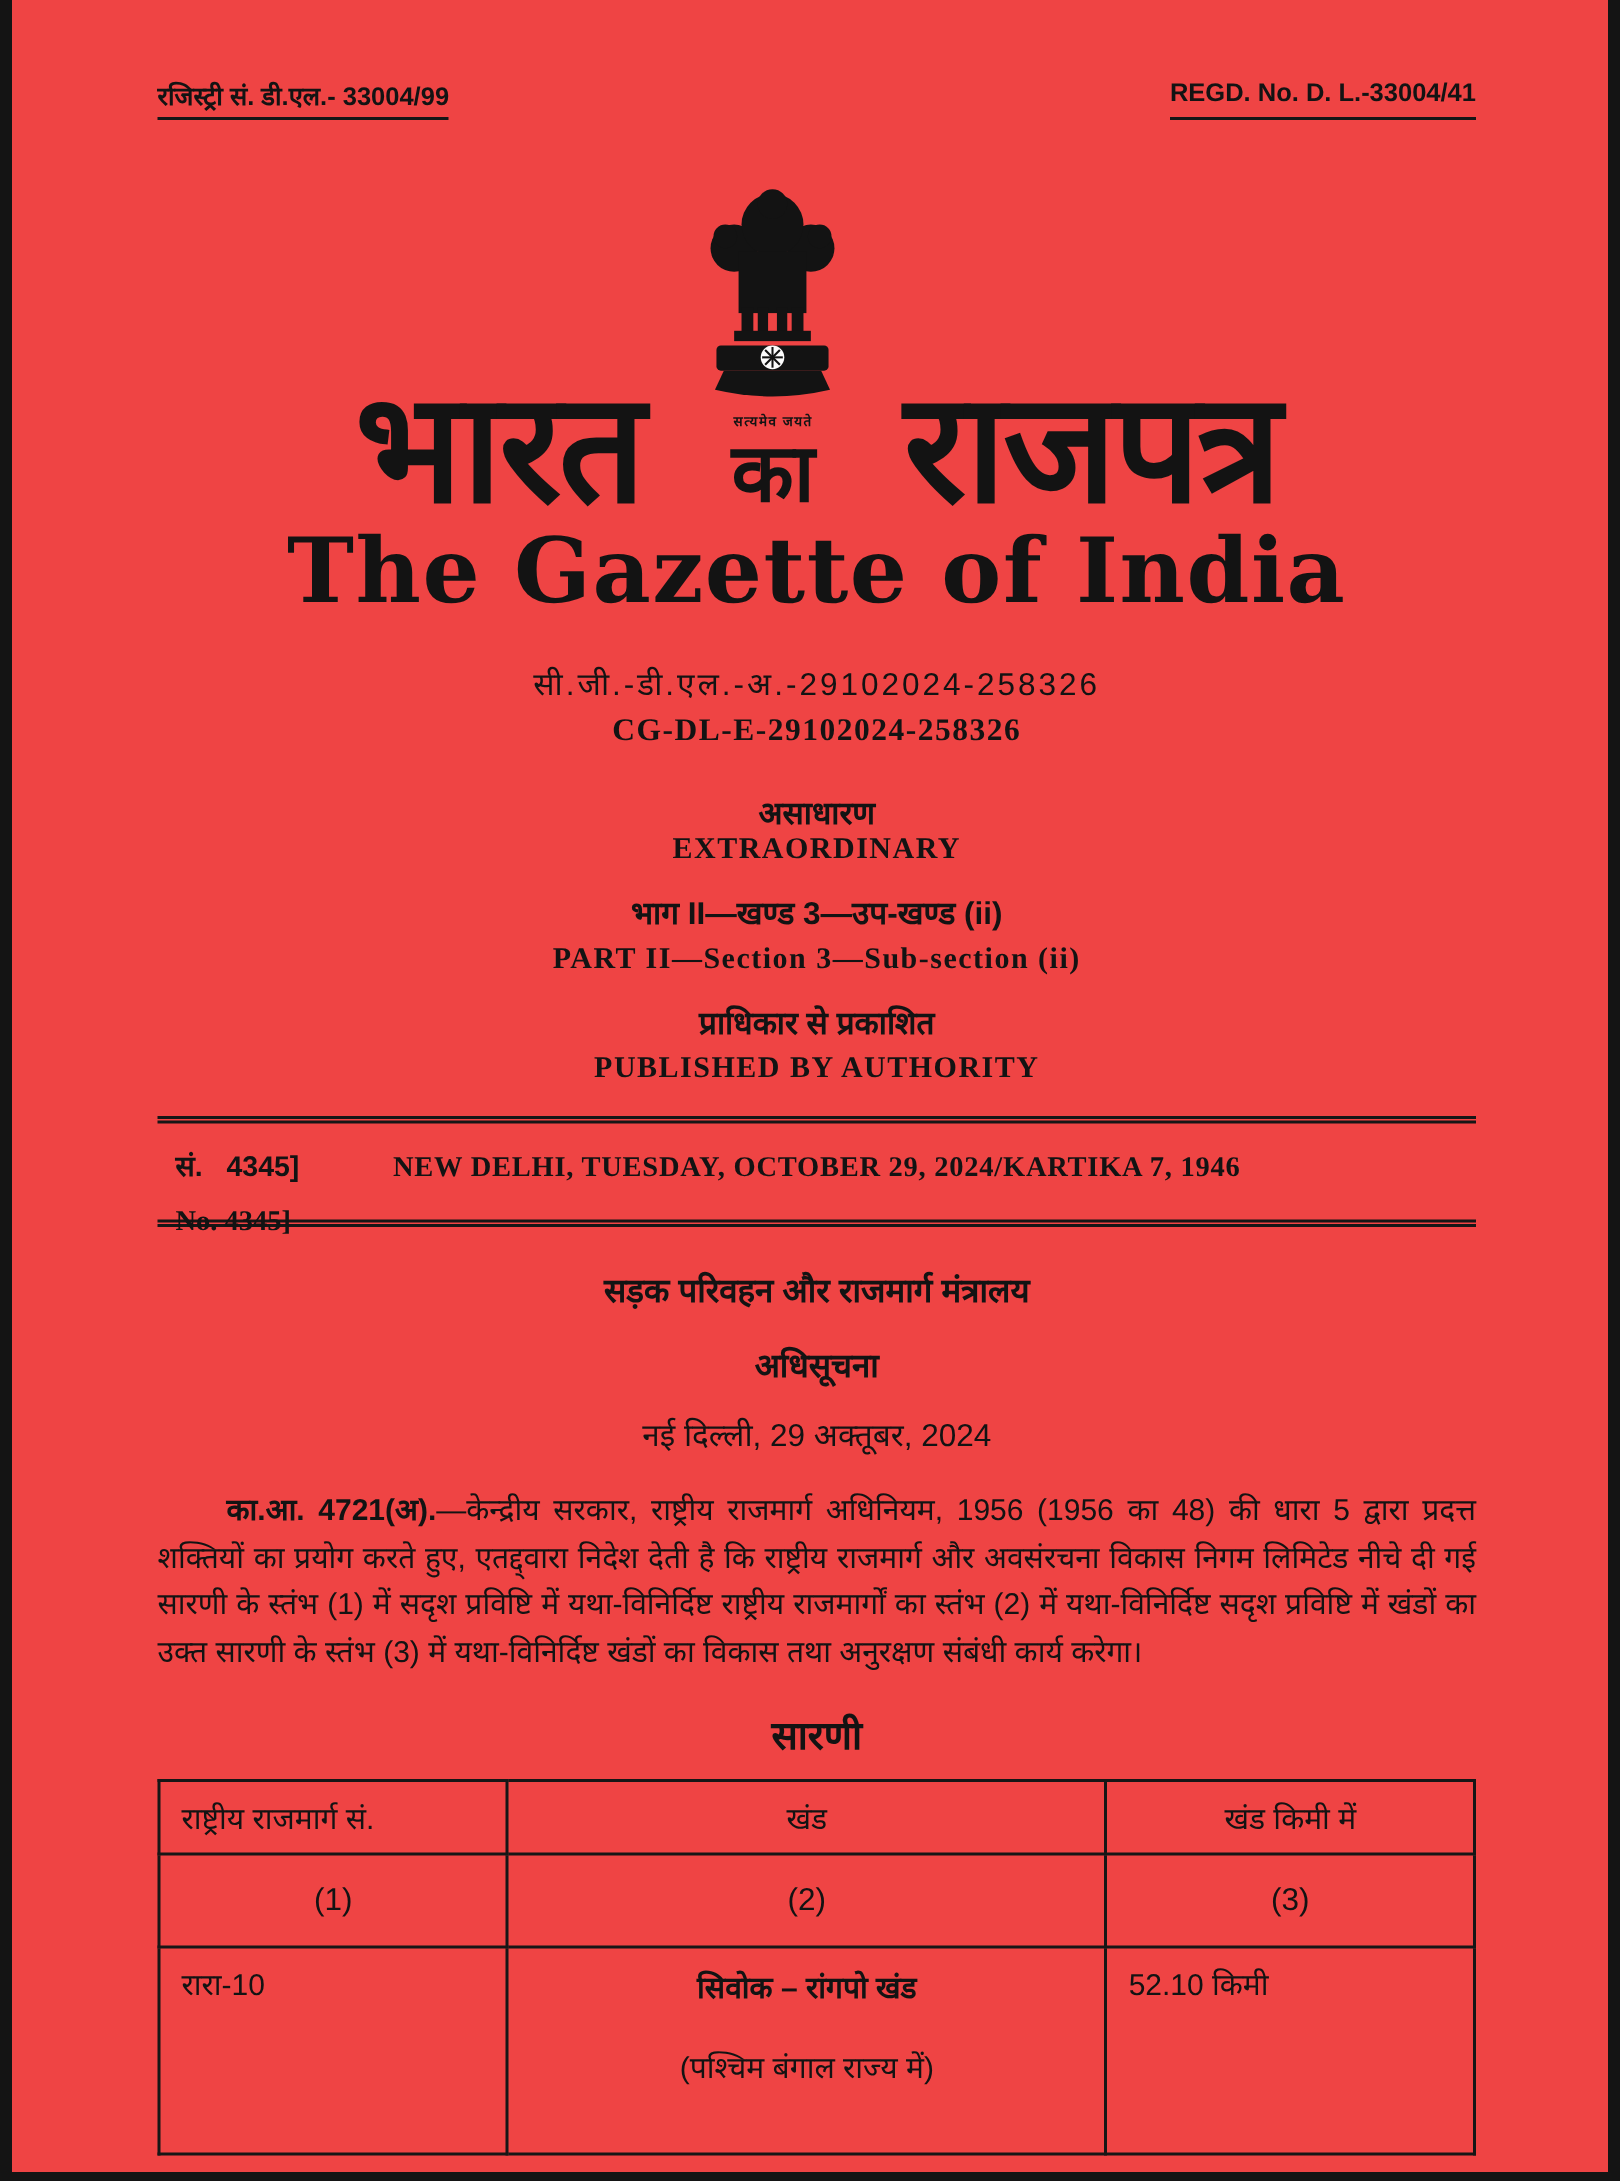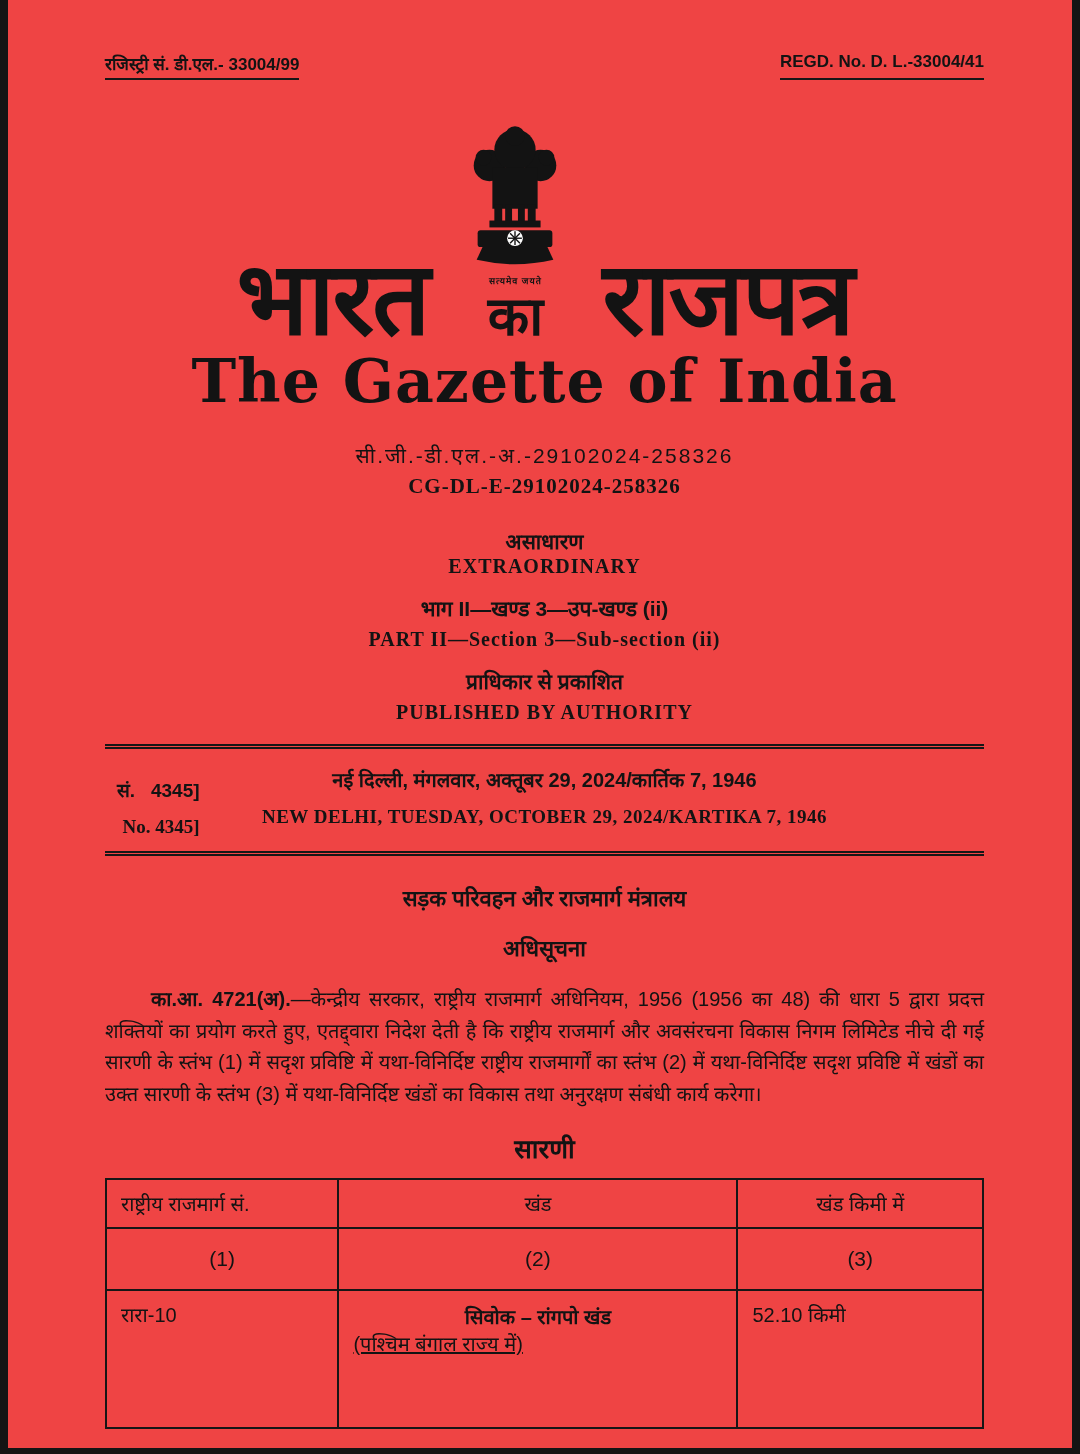--- a/index.html
+++ b/index.html
@@ -33,42 +33,42 @@
   .code-en{text-align:center;margin-top:5px;font-family:"Liberation Serif", serif;font-weight:bold;font-size:21px;letter-spacing:1px;}
   
   .ed-hi{text-align:center;font-weight:bold;font-size:21px;}
   .ed-en{text-align:center;font-family:"Liberation Serif", serif;font-weight:bold;font-size:20px;letter-spacing:1px;}
   .m28{margin-top:28px;} .m6{margin-top:6px;} .m16{margin-top:16px;}
   
   .issue-bar{
     margin-top:20px;border-top:5px double #161616;border-bottom:5px double #161616;
     position:relative;padding:12px 0 16px;
   }
-  .issue-no{position:absolute;left:12px;top:24px;line-height:1.9;text-align:right;}
+  .issue-no{position:absolute;left:12px;top:12px;line-height:1.9;}
   .issue-no .hi{font-weight:bold;font-size:19px;white-space:pre;}
   .issue-no .en{font-family:"Liberation Serif", serif;font-weight:bold;font-size:19px;}
   .issue-dates{text-align:center;line-height:1.9;}
   .issue-dates .hi{font-weight:bold;font-size:20px;}
   .issue-dates .en{font-family:"Liberation Serif", serif;font-weight:bold;font-size:19px;letter-spacing:0.5px;}
   
   .ministry{text-align:center;font-weight:bold;font-size:22px;margin-top:26px;}
   .notif-heading{text-align:center;font-weight:bold;font-size:22px;margin-top:20px;}
   .place-date{text-align:center;font-size:21px;margin-top:18px;}
   
   .para{margin-top:22px;font-size:20px;line-height:1.58;text-align:justify;text-indent:46px;}
   .para .lead{font-weight:bold;}
   
   .table-title{text-align:center;font-weight:bold;font-size:26px;margin-top:14px;}
   table.gz{width:100%;border-collapse:collapse;margin-top:12px;font-size:20px;}
   table.gz td{border:2px solid #161616;padding:10px 14px;}
   td.c{text-align:center;}
   tr.nums td{font-size:21px;padding:18px 14px;text-align:center;}
   tr.body-row td{vertical-align:top;height:116px;}
   .sec-main{font-weight:bold;text-align:center;margin-top:2px;}
-  .sec-note{text-decoration:underline;}
+  .sec-note{text-align:center;margin-top:26px;}
   .edge{position:absolute;top:0;background:#141414;}
   .emblem-svg{display:block;}
 </style>
 </head>
 <body>
 
 <div class="page">
 
   <div class="reg-row">
     <span class="reg">रजिस्ट्री सं. डी.एल.- 33004/99</span>
@@ -129,27 +129,27 @@
   <div class="ed-en m6">PART II—Section 3—Sub-section (ii)</div>
   <div class="ed-hi m16">प्राधिकार से प्रकाशित</div>
   <div class="ed-en m6">PUBLISHED BY AUTHORITY</div>
 
   <div class="issue-bar">
     <div class="issue-no">
       <div class="hi">सं.&nbsp;&nbsp;&nbsp;4345]</div>
       <div class="en">No. 4345]</div>
     </div>
     <div class="issue-dates">
-      <div class="hi">नई दिल्ली, मंगलवार, अक्तूबर 29, 2024/कार्तिक 7, 1946</div>
       <div class="en">NEW DELHI, TUESDAY, OCTOBER 29, 2024/KARTIKA 7, 1946</div>
     </div>
   </div>
 
   <div class="ministry">सड़क परिवहन और राजमार्ग मंत्रालय</div>
   <div class="notif-heading">अधिसूचना</div>
+  <div class="place-date">नई दिल्ली, 29 अक्तूबर, 2024</div>
 
   <p class="para"><span class="lead">का.आ. 4721(अ).</span><span>—केन्द्रीय सरकार, राष्ट्रीय राजमार्ग अधिनियम, 1956 (1956 का 48) की धारा 5 द्वारा प्रदत्त शक्तियों का प्रयोग करते हुए, एतद्द्वारा निदेश देती है कि राष्ट्रीय राजमार्ग और अवसंरचना विकास निगम लिमिटेड नीचे दी गई सारणी के स्तंभ (1) में सदृश प्रविष्टि में यथा-विनिर्दिष्ट राष्ट्रीय राजमार्गों का स्तंभ (2) में यथा-विनिर्दिष्ट सदृश प्रविष्टि में खंडों का उक्त सारणी के स्तंभ (3) में यथा-विनिर्दिष्ट खंडों का विकास तथा अनुरक्षण संबंधी कार्य करेगा।</span></p>
 
   <div class="table-title">सारणी</div>
   <table class="gz">
     <colgroup>
         <col style="width:26.5%">
         <col style="width:45.5%">
         <col style="width:28%">
       </colgroup>

